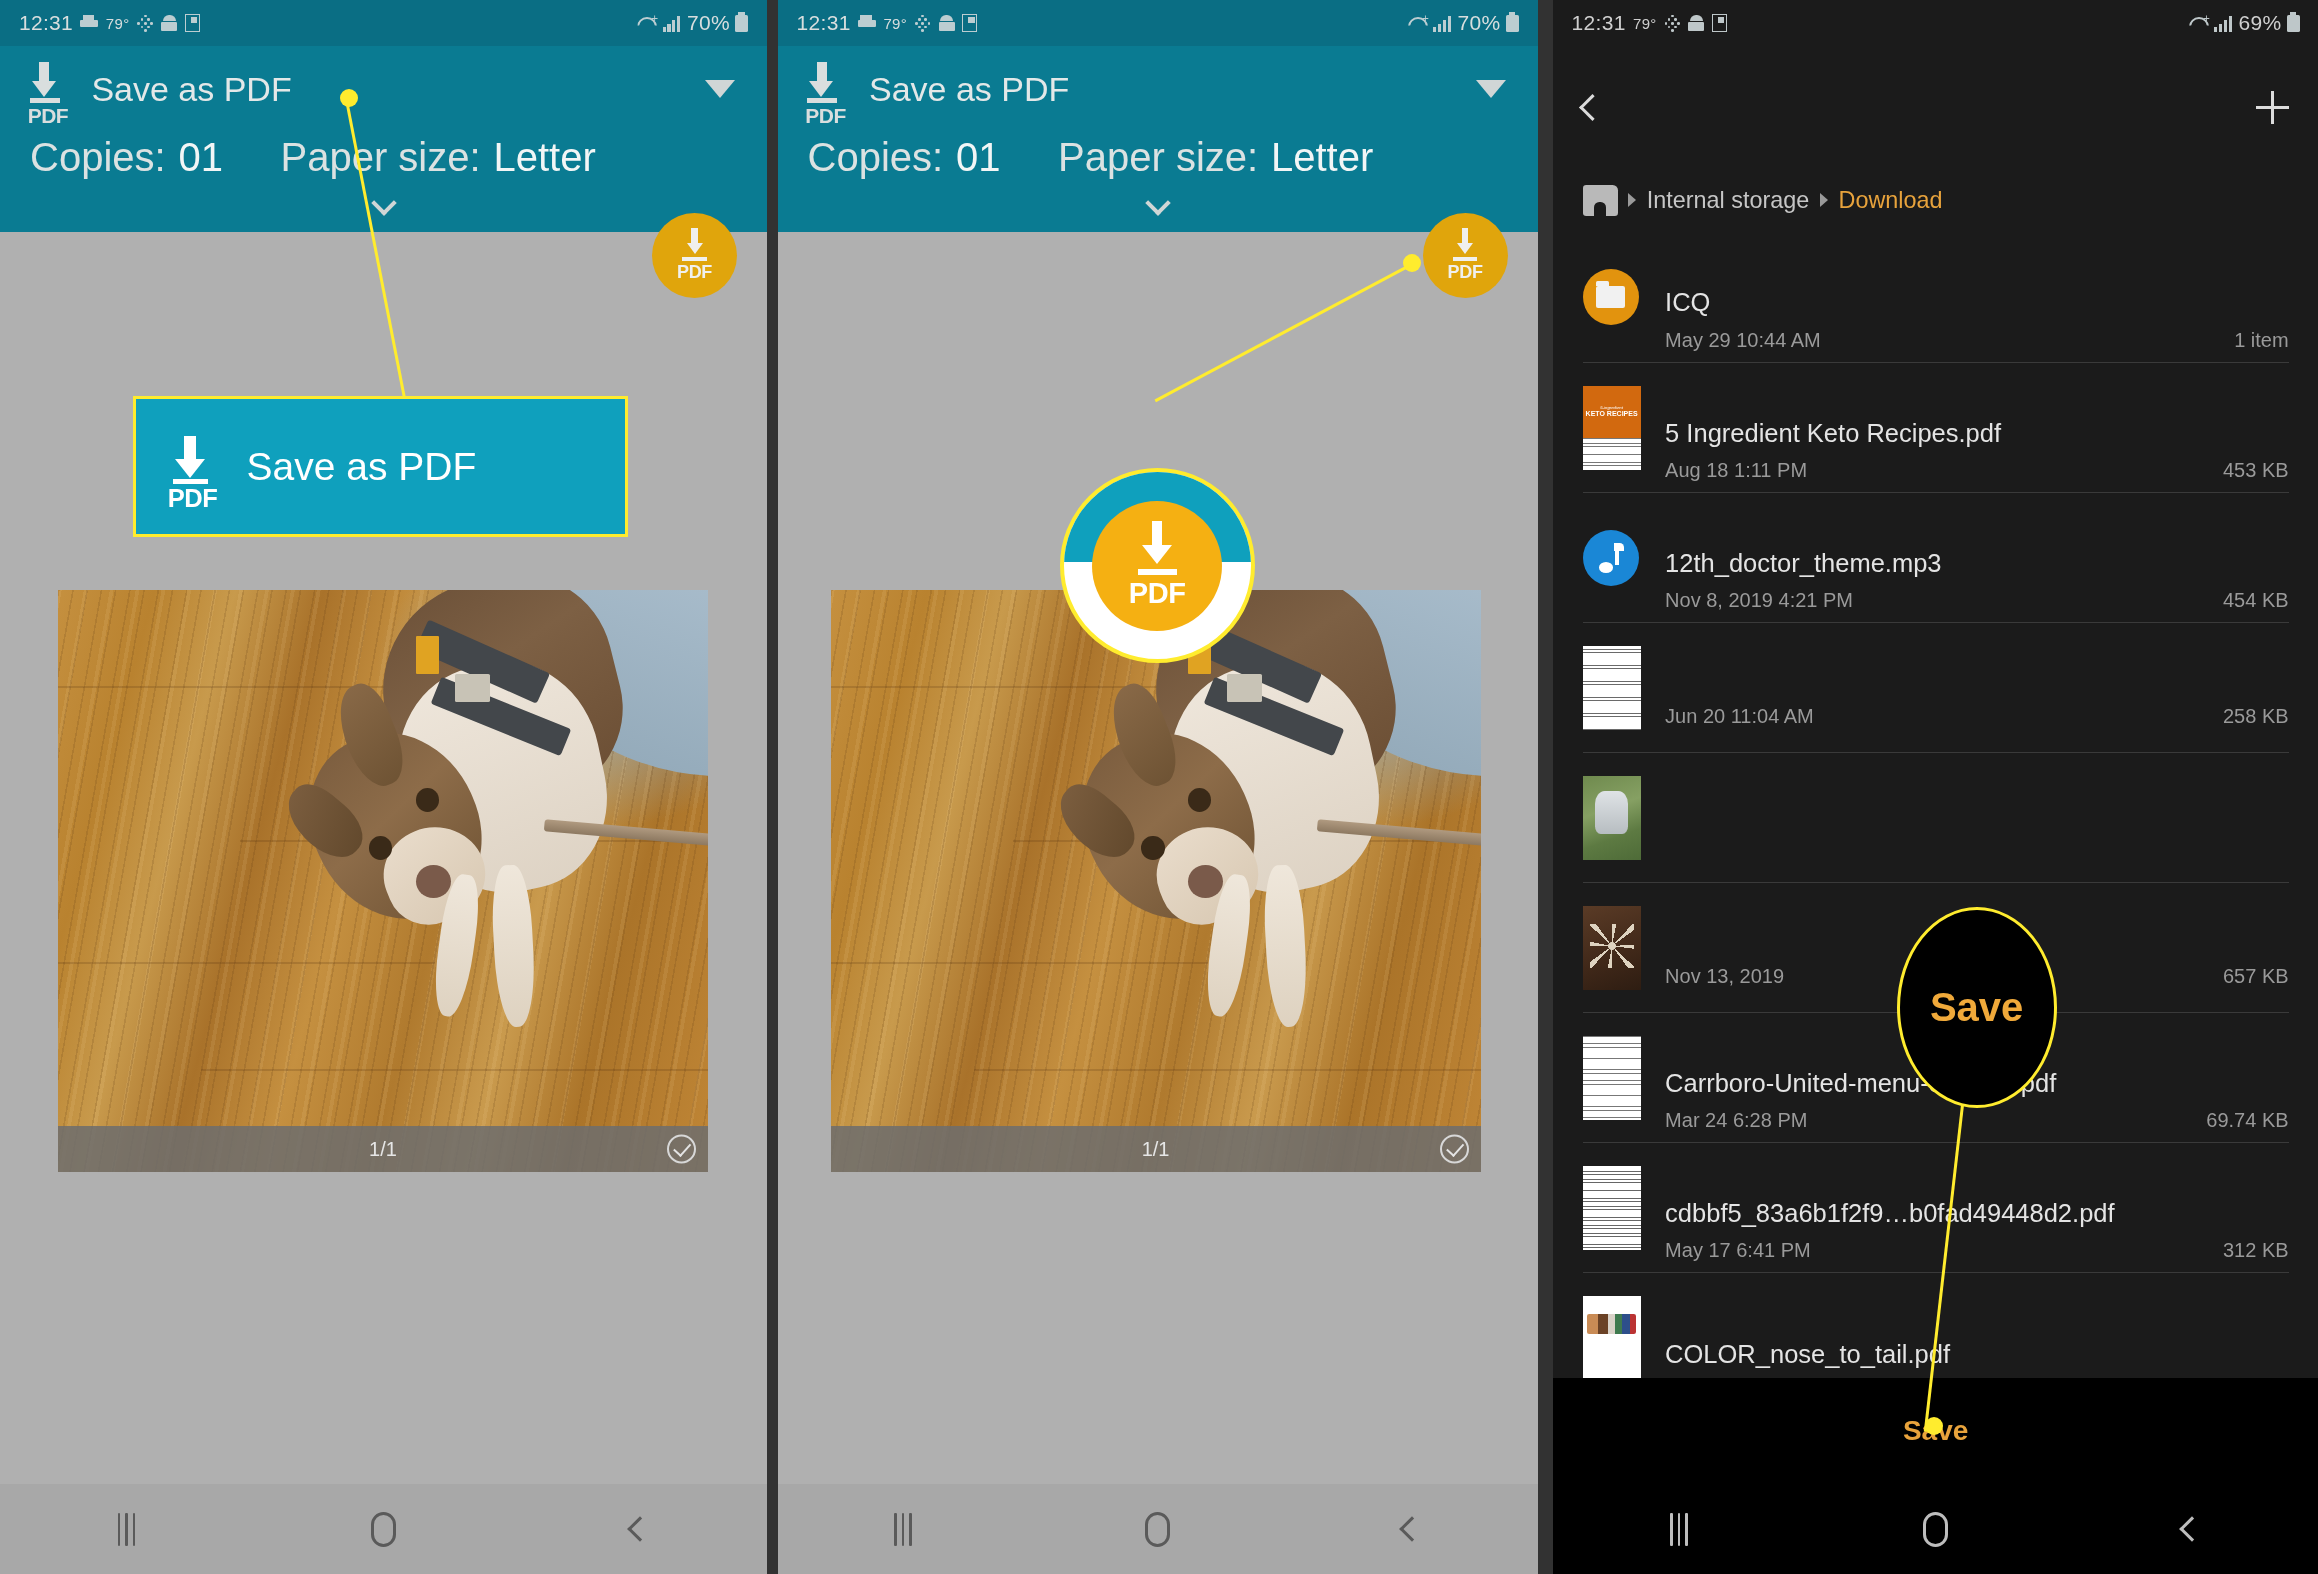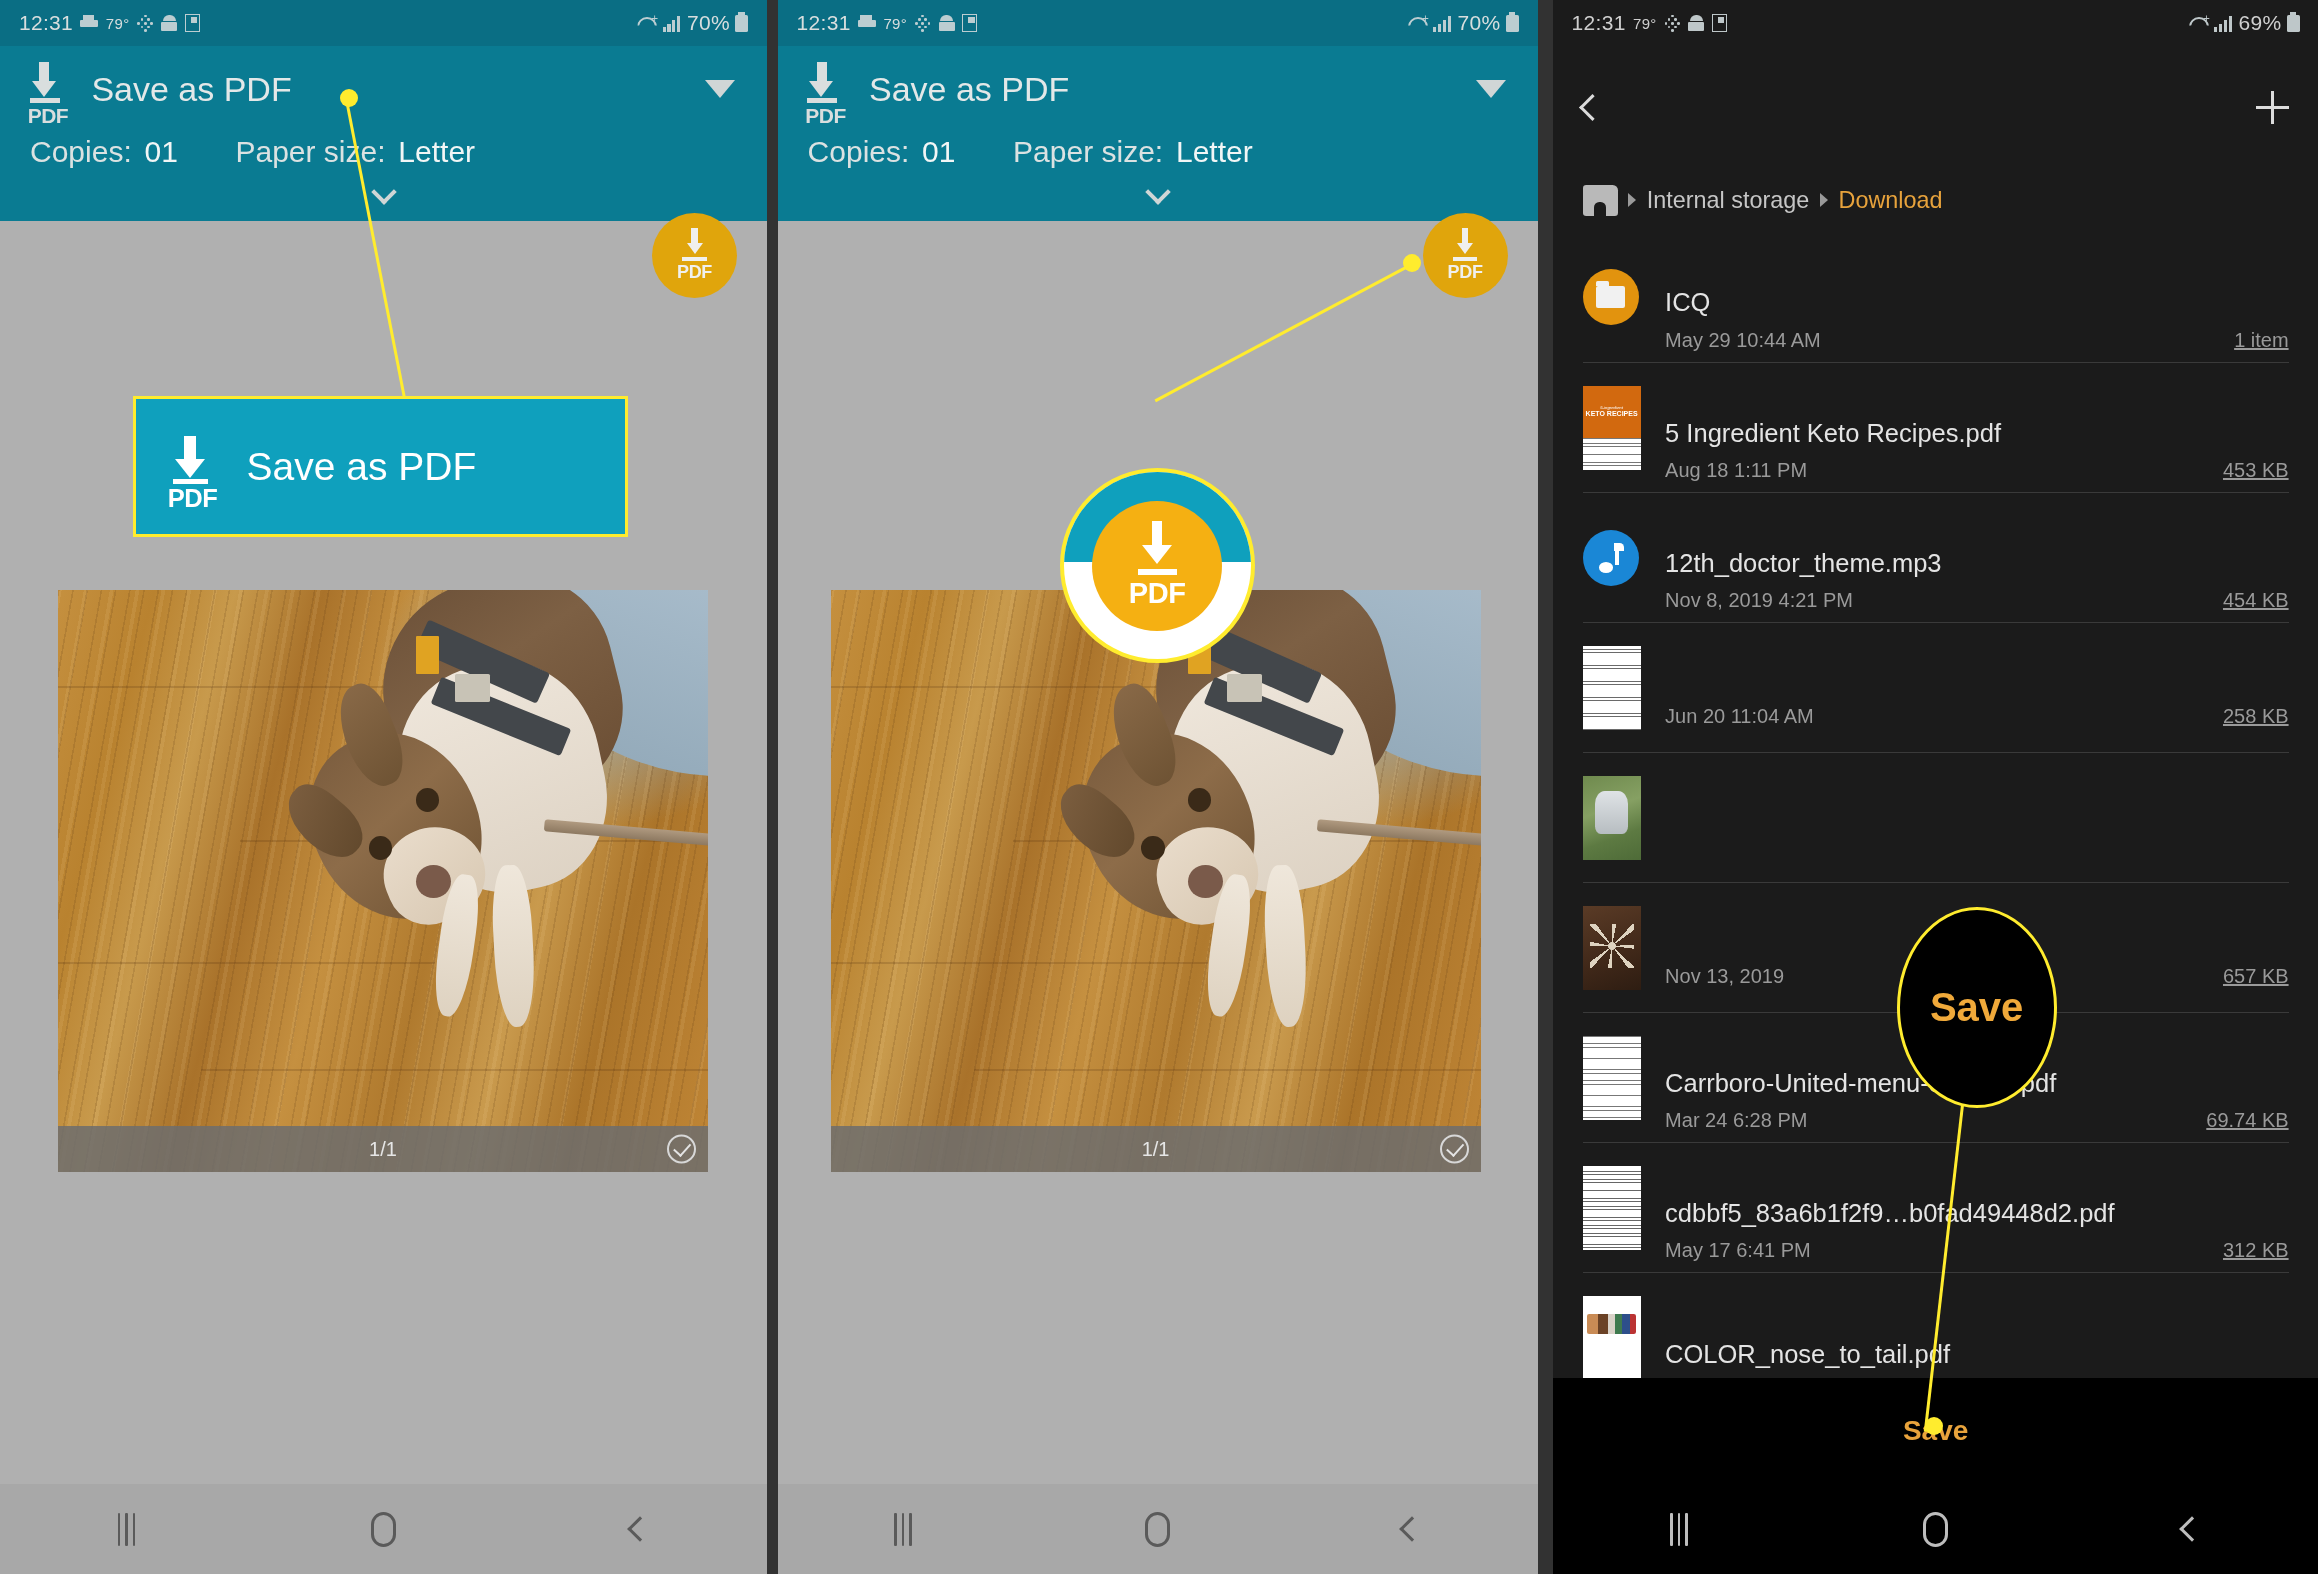--- a/index.html
+++ b/index.html
@@ -53,21 +53,21 @@
   .pdf-icon { width:49px; height:58px; position:relative; flex:0 0 auto; }
   .pdf-icon .arrow { position:absolute; left:16px; top:2.1px; width:9.6px; height:22.3px; background:#d9dede; }
   .pdf-icon .arrowhead { position:absolute; left:8.5px; top:21px; width:0; height:0;
     border-left:12.2px solid transparent; border-right:12.2px solid transparent; border-top:16px solid #d9dede; }
   .pdf-icon .bar { position:absolute; left:6.4px; top:38px; width:30px; height:4.8px; background:#d9dede; }
   .pdf-icon .lbl { position:absolute; left:0; top:44px; width:49px; text-align:center;
     font-size:21px; font-weight:bold; color:#d9dede; letter-spacing:-0.5px; }
   .ph-title { font-size:34px; color:#e3e8e8; margin-left:19px; font-weight:400; }
   .ph-caret { margin-left:auto; margin-right:8.5px; width:0;height:0;
     border-left:15px solid transparent;border-right:15px solid transparent;border-top:18px solid #d0d6d6; }
-  .ph-row2 { display:flex; align-items:center; padding:17px 23.4px 0 30px; font-size:30px; color:#dbe2e2; gap:12.8px; }
+  .ph-row2 { display:flex; align-items:center; padding:17px 23.4px 0 30px; font-size:40px; color:#dbe2e2; gap:12.8px; }
   .ph-row2 .val { color:#f2f6f6; }
   .ph-row2 .gap { width:32px; }
   .ph-chev { text-align:center; margin-top:14px; }
   .chev-down { display:inline-block; width:18px; height:18px; border-right:4.3px solid #d0d6d6;
     border-bottom:4.3px solid #d0d6d6; transform:rotate(45deg); }
 
   
   .fab { position:absolute; width:85px; height:85px; border-radius:50%; background:#e0a50c;
     display:flex; flex-direction:column; align-items:center; justify-content:center; }
   .fab .farrow { width:6.4px;height:16px;background:#f0f0ee; }
@@ -203,21 +203,21 @@
       #ded3c0 50% 53%,transparent 53% 62%,#ded3c0 62% 65%,transparent 65% 75%,
       #ded3c0 75% 78%,transparent 78% 87%,#ded3c0 87% 90%,transparent 90% 100%);}
   .thumb-cows { background:#fff; position:relative; }
   .thumb-cows:after{content:"";position:absolute;left:8%;top:22%;width:84%;height:24%;
     background:linear-gradient(90deg,#c98b55 0 22%,#6b4226 22% 42%,#d9d2c8 42% 58%,#3f7a4f 58% 72%,#2d4f8b 72% 88%,#b33 88% 100%);border-radius:2.1px;}
 
   .fm-meta { flex:1; min-width:0;margin-top:46px; }
   .fm-name { font-size:25.5px; color:#e4e4e4; white-space:nowrap; overflow:hidden; text-overflow:ellipsis; }
   .fm-sub { display:flex; align-items:center; margin-top:11.7px; }
   .fm-date { font-size:20px; color:#9a9a9a; }
-  .fm-size { font-size:20px; color:#9a9a9a; margin-left:auto;text-decoration:underline; }
+  .fm-size { font-size:20px; color:#9a9a9a; margin-left:auto; }
 
   .fm-savebar { position:absolute; left:0; right:0; bottom:90px; height:106px; background:#000;
     display:flex; align-items:center; justify-content:center; }
   .fm-savebar .lbl { font-size:28px; color:#e8a33c; font-weight:bold; }
 
   
   .anno { position:absolute; pointer-events:none; }
   .dot { position:absolute; width:18px; height:18px; border-radius:50%; background:#ffec2e; }
   .leader { position:absolute; background:#ffec2e; transform-origin:0 0; height:2.7px; }
 

